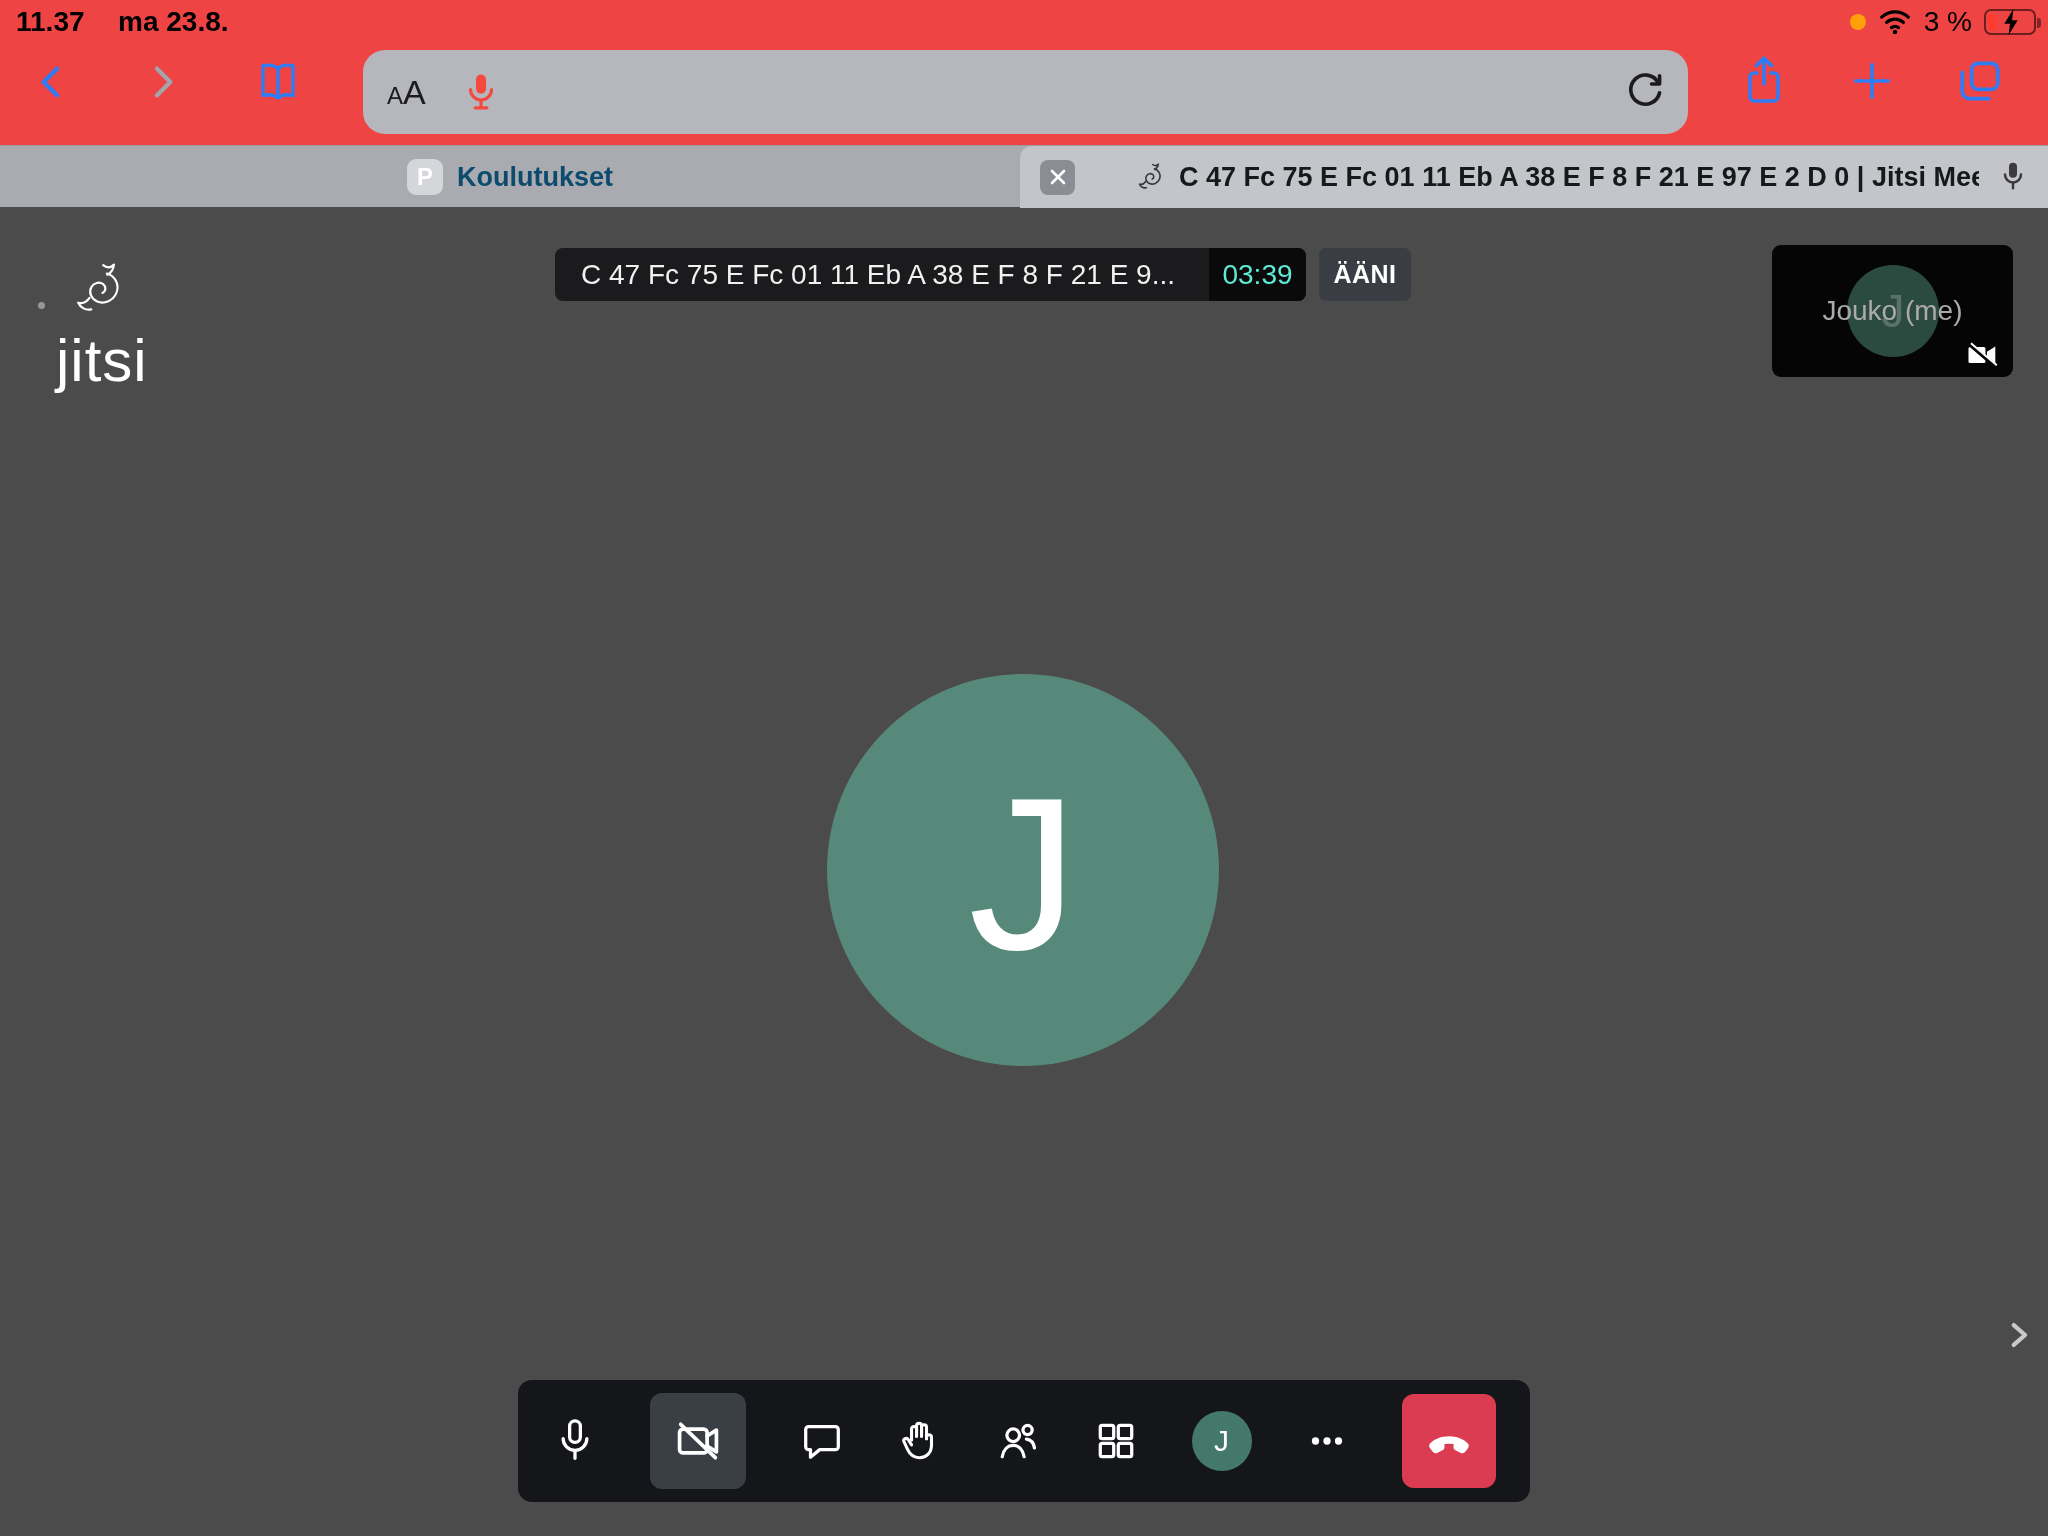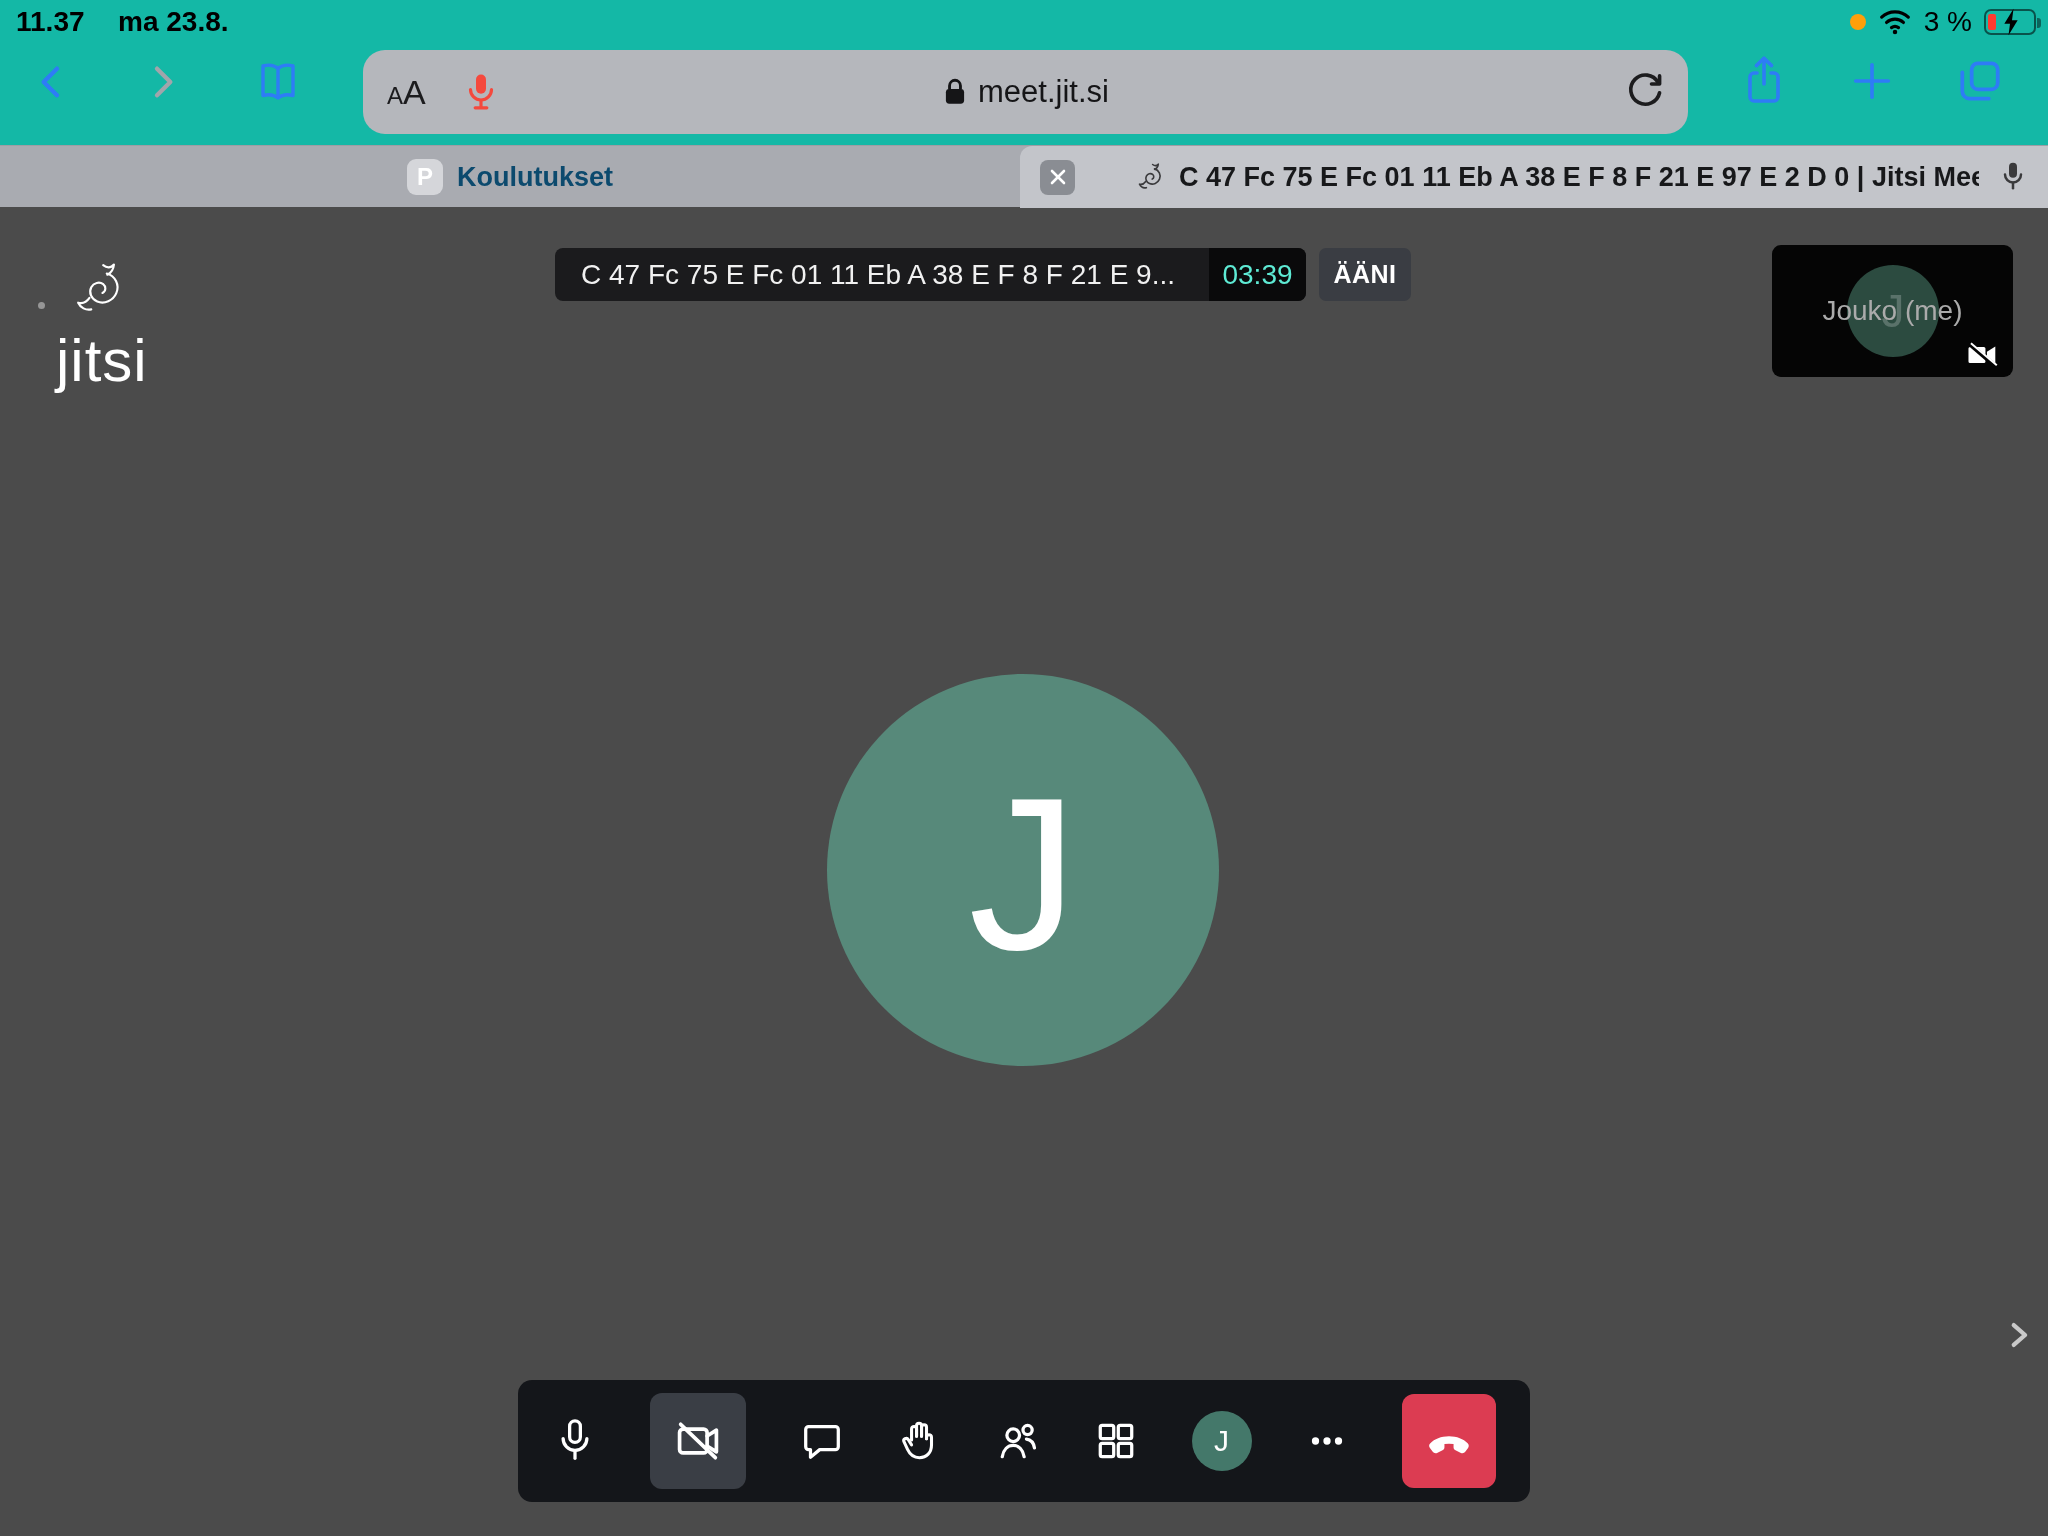--- a/index.html
+++ b/index.html
@@ -6,21 +6,21 @@
   html,body { width:2048px; height:1536px; overflow:hidden; }
   #app {
     position:relative; width:2048px; height:1536px;
     background:#4b4b4b;
     font-family:"Liberation Sans","DejaVu Sans",sans-serif;
     -webkit-font-smoothing:antialiased;
   }
   .abs { position:absolute; }
 
   
-  #chrome { position:absolute; top:0; left:0; width:2048px; height:207px; background:#14b8a6; }
+  #chrome { position:absolute; top:0; left:0; width:2048px; height:207px; background:#ef4444; }
   .status-time { left:16px; top:6px; font-size:28px; font-weight:700; color:#000; }
   .status-date { left:104px; top:6px; font-size:28px; font-weight:600; color:#000;margin-left:14px; }
   .status-right { right:12px; top:6px; display:flex; align-items:center; gap:12px; height:32px; }
   .mic-dot { width:16px; height:16px; border-radius:50%; background:#ff9f0a; }
   .battery-pct { font-size:28px; font-weight:500; color:#000; }
   .battery { position:relative; width:52px; height:26px; border:2.5px solid rgba(0,0,0,.55); border-radius:7px; display:flex; align-items:center; padding:2px; }
   .battery-fill { width:8px; height:16px; border-radius:2px; background:#ff3b30; }
   .battery-nub { position:absolute; right:-7px; top:7px; width:4px; height:10px; background:rgba(0,0,0,.45); border-radius:0 3px 3px 0; }
   .battery-bolt { position:absolute; left:14px; top:-4px; }
 
@@ -160,27 +160,20 @@
           <span class="reader-big">A</span>
       </span>
       <span class="pill-mic">
         <svg width="40" height="48" viewBox="0 0 24 26" fill="none" stroke="#f5493d" stroke-width="1.9" stroke-linecap="round">
           <rect x="9" y="2.5" width="6" height="11.5" rx="3" fill="#f5493d" stroke="none"></rect>
           <path d="M5.7 11.5a6.3 6.3 0 0 0 12.6 0"></path>
           <line x1="12" y1="18" x2="12" y2="22"></line>
           <line x1="8.5" y1="22.5" x2="15.5" y2="22.5"></line>
         </svg>
       </span>
-      <span class="url-center">
-        <svg width="26" height="32" viewBox="0 0 20 24">
-          <path d="M5.8 10V7.2a4.2 4.2 0 0 1 8.4 0V10" fill="none" stroke="#151517" stroke-width="2.2"></path>
-          <rect x="3" y="9.6" width="14" height="11.4" rx="2.6" fill="#151517"></rect>
-        </svg>
-        <span class="url-text">meet.jit.si</span>
-      </span>
       <span class="reload-btn">
         <svg width="46" height="48" viewBox="0 0 24 24" fill="none" stroke="#1c1c1e" stroke-width="1.9" stroke-linecap="round">
           <path d="M18.8 7A7.6 7.6 0 1 0 19.6 12.4"></path>
           <path d="M19.6 3.6v4.2h-4.2" stroke-linejoin="round"></path>
         </svg>
       </span>
     </div>
 
     <div class="abs tb-right" style="left:1737px;">
       <svg width="48" height="56" viewBox="0 0 24 28" fill="none" stroke="#2e7cf6" stroke-width="1.8" stroke-linecap="round" stroke-linejoin="round">

